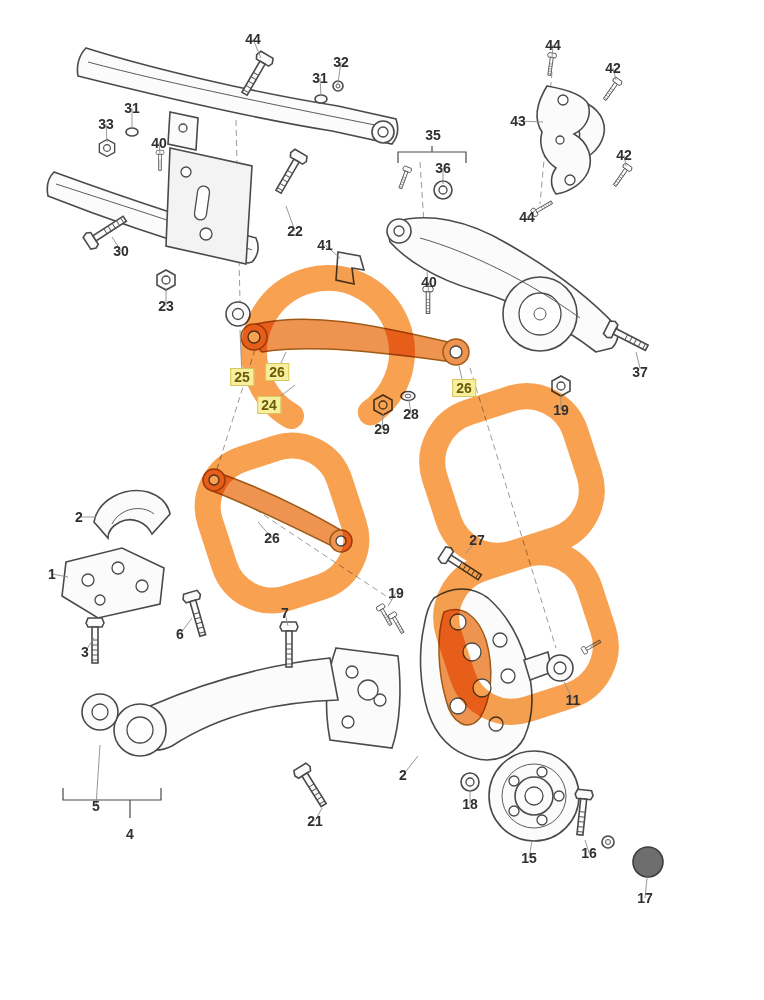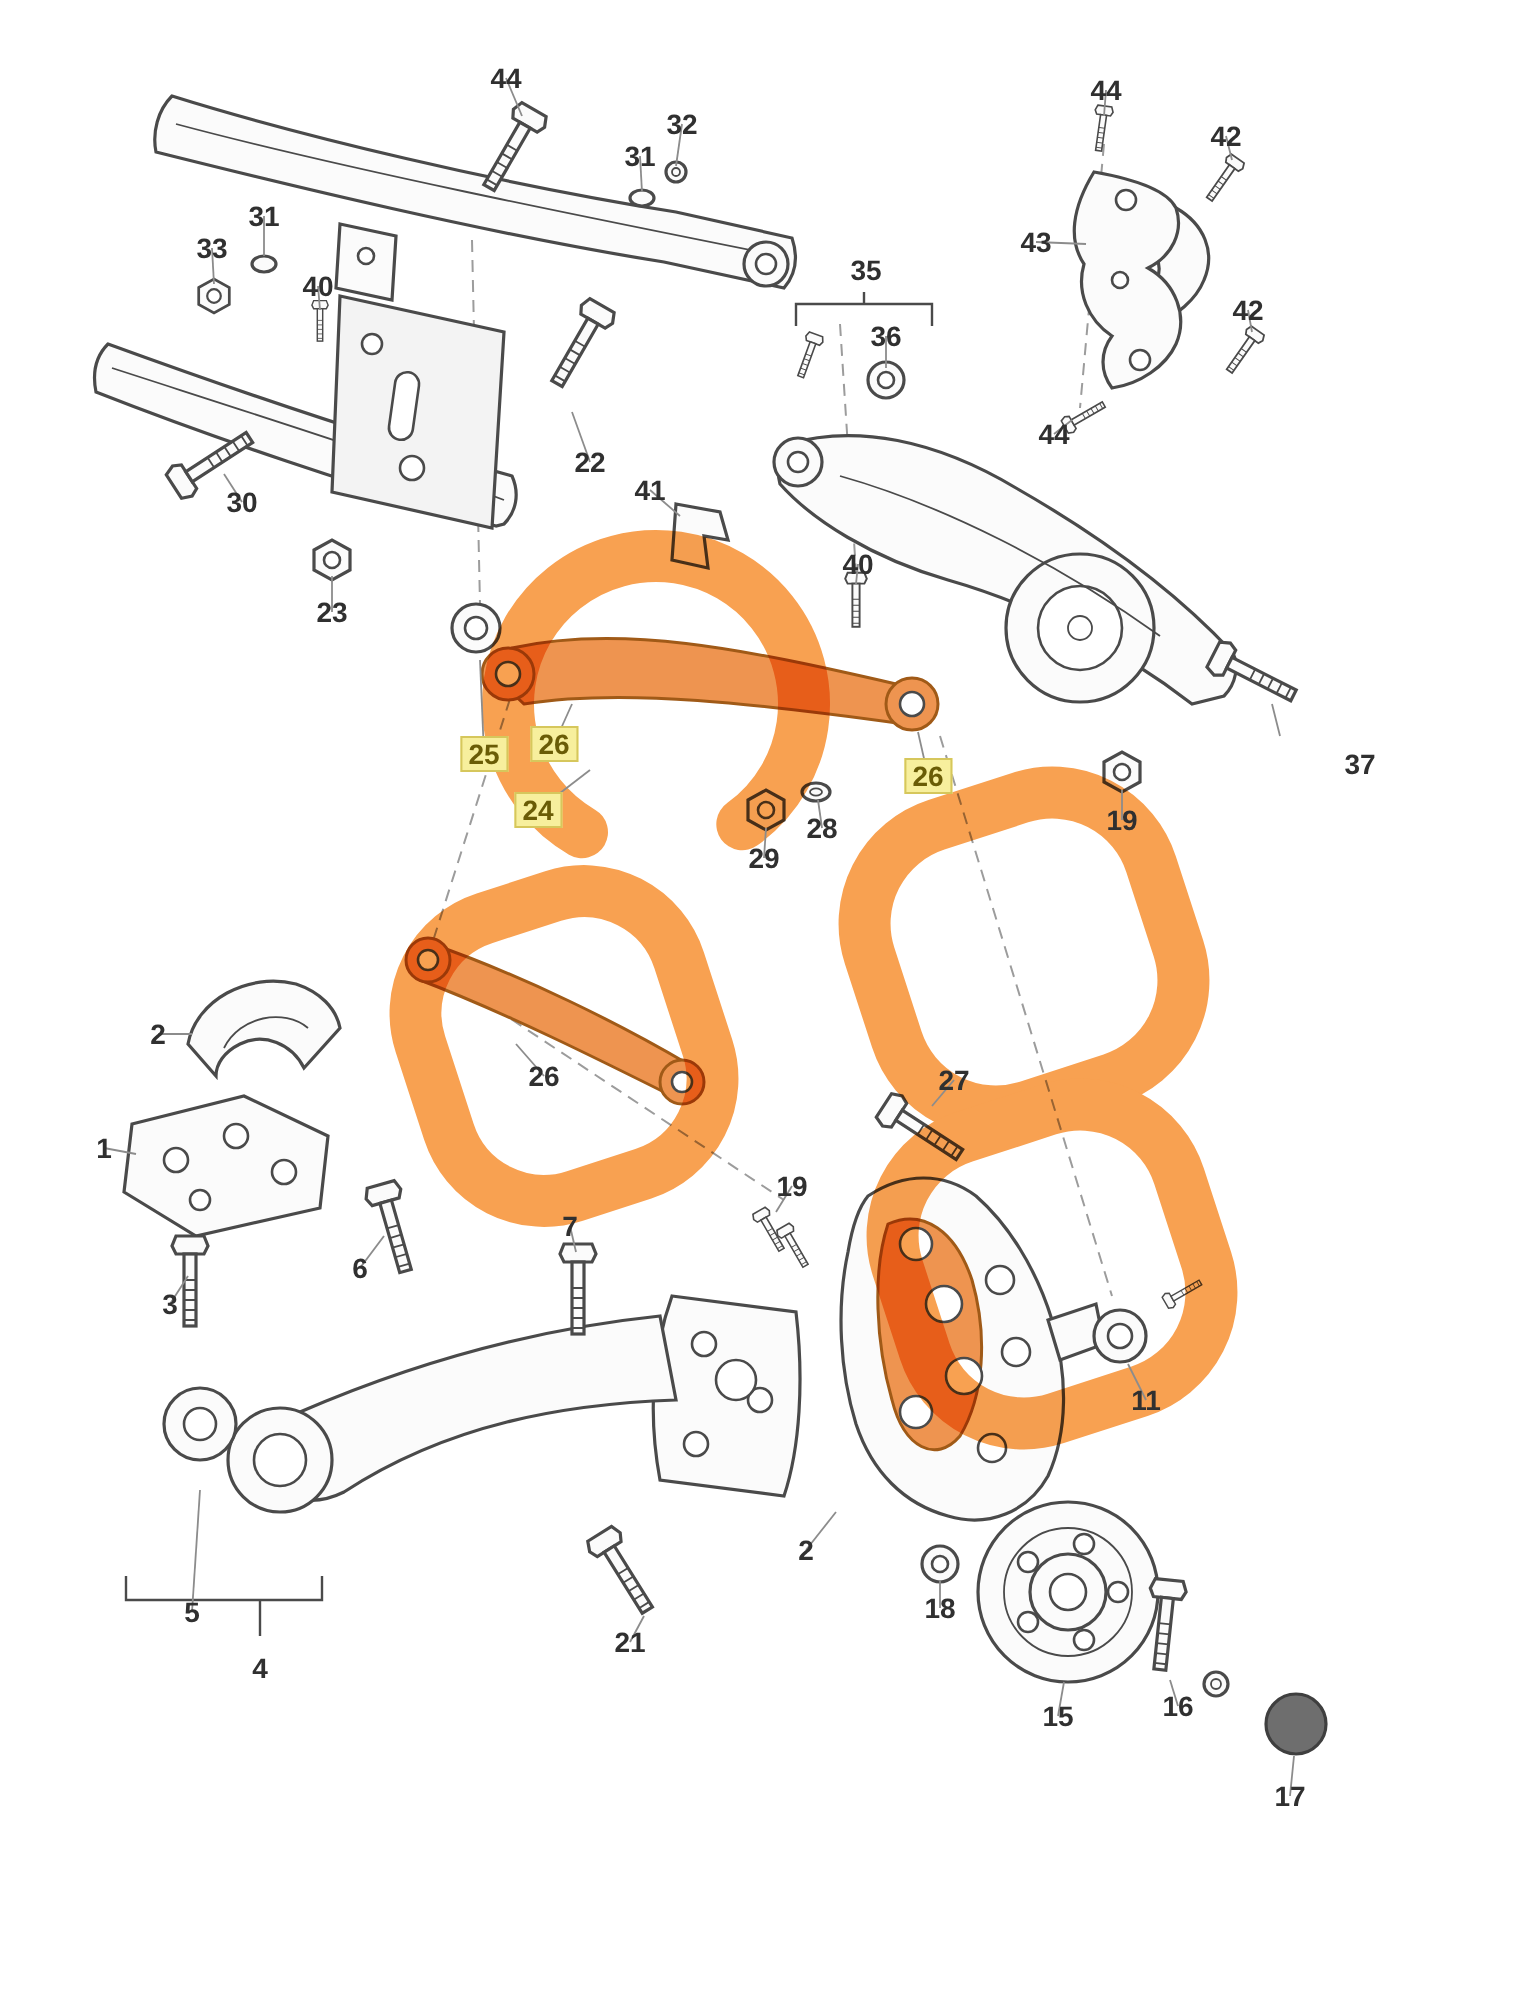--- a/index.html
+++ b/index.html
@@ -269,21 +269,21 @@
       <div class="part-label" style="left: 159px; top: 143px;">40</div>
       <div class="part-label" style="left: 624px; top: 155px;">42</div>
       <div class="part-label" style="left: 433px; top: 135px;">35</div>
       <div class="part-label" style="left: 443px; top: 168px;">36</div>
       <div class="part-label" style="left: 295px; top: 231px;">22</div>
       <div class="part-label" style="left: 527px; top: 217px;">44</div>
       <div class="part-label" style="left: 121px; top: 251px;">30</div>
       <div class="part-label" style="left: 325px; top: 245px; text-align: center;">41</div>
       <div class="part-label" style="left: 429px; top: 282px;">40</div>
       <div class="part-label" style="left: 166px; top: 306px; text-align: center;">23</div>
-      <div class="part-label" style="left: 640px; top: 382px; margin-left: 40px;">37</div>
+      <div class="part-label" style="left: 640px; top: 372px;">37</div>
       <div class="part-label hl" style="left: 242px; top: 377px;">25</div>
       <div class="part-label hl" style="left: 277px; top: 372px;">26</div>
       <div class="part-label hl" style="left: 269px; top: 405px;">24</div>
       <div class="part-label hl" style="left: 464px; top: 388px;">26</div>
       <div class="part-label" style="left: 411px; top: 414px; text-align: center;">28</div>
       <div class="part-label" style="left: 382px; top: 429px;">29</div>
       <div class="part-label" style="left: 561px; top: 410px;">19</div>
       <div class="part-label" style="left: 79px; top: 517px;">2</div>
       <div class="part-label" style="left: 272px; top: 538px;">26</div>
       <div class="part-label" style="left: 477px; top: 540px;">27</div>

